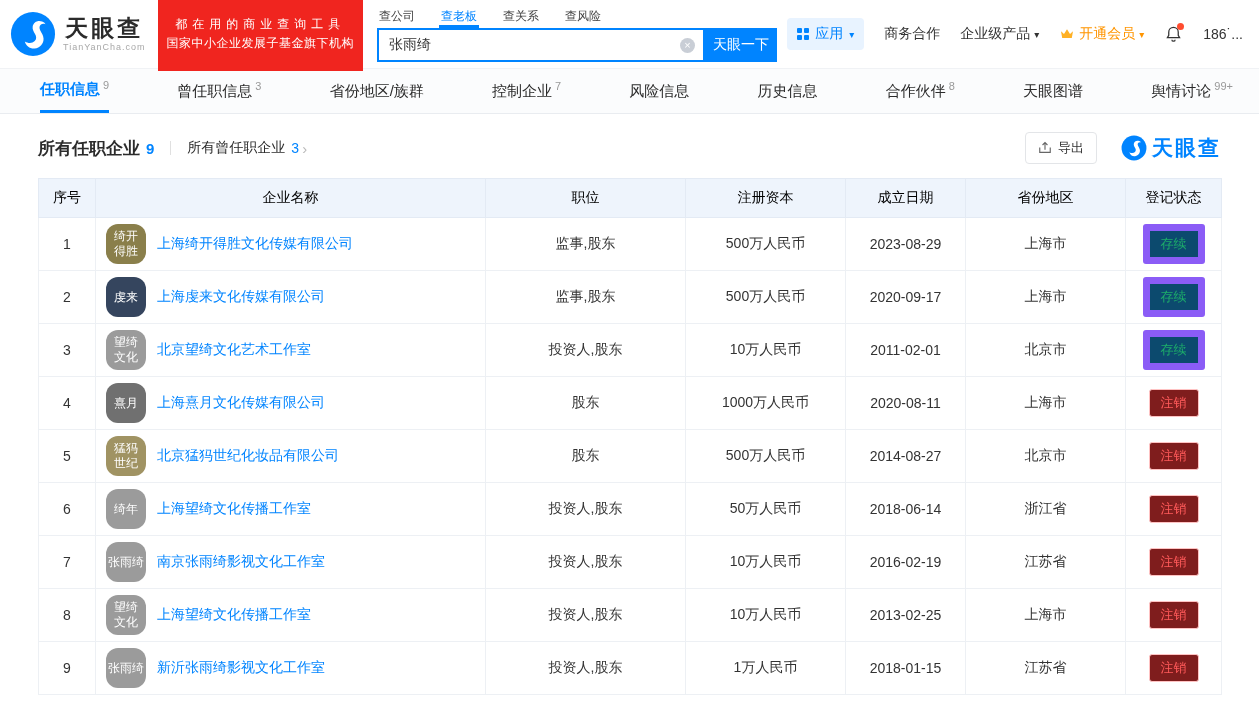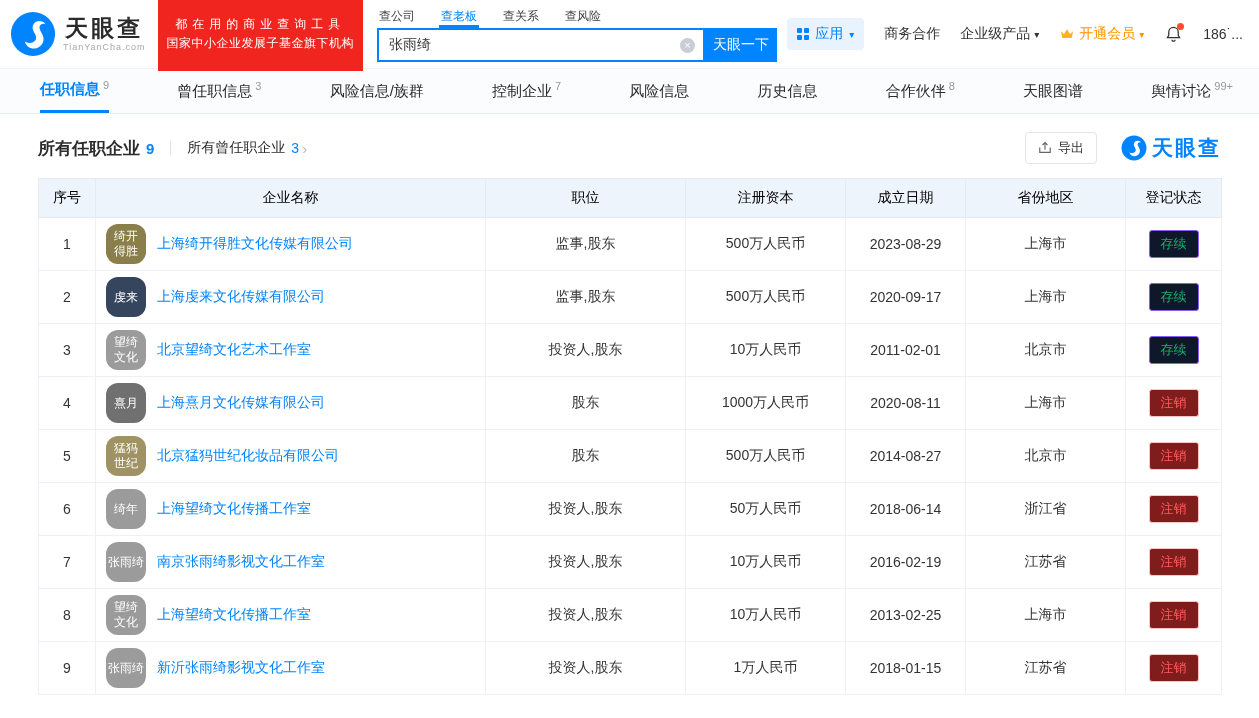--- a/index.html
+++ b/index.html
@@ -61,21 +61,21 @@
   
   .table-wrap { margin:10px 38px 0; }
   table { width:100%; border-collapse:collapse; table-layout:fixed; }
   thead th { background:#eef4fc; height:39px; font-size:14px; font-weight:400; color:#000000; border:1px solid #e3eaf4; }
   tbody td { height:53px; border:1px solid #edf0f4; font-size:14px; color:#333; text-align:center; }
   td.company-cell { text-align:left; padding:6px 10px; }
   .company-inner { display:flex; align-items:center; gap:11px; }
   .logo-box { width:40px; height:40px; border-radius:12px; display:flex; flex-direction:column; justify-content:center; align-items:center; color:#fff; font-size:12px; line-height:15px; flex-shrink:0; cursor:pointer; }
   .company-link { color:#0084ff; cursor:pointer; }
   .badge { display:inline-block; padding:4px 11px; border-radius:3px; font-size:13px; }
-  .badge.active { color:#1dac69; background:#0f172a; border:1px solid #8b5cf6; }
+  .badge.active { color:#1dac69; background:#0c4a6e; border:7px solid #8b5cf6; }
   .badge.cancelled { color:#ff5a5a; background:#7f1d1d; border:1px solid #ffc3c3; }
 </style>
 </head>
 <body>
 
 <header class="topbar">
   <div class="logo-area">
     <svg class="logo-swan" viewBox="0 0 48 48">
       <circle cx="24" cy="24" r="23" fill="#0084ff"></circle>
       <path d="M33.5 11c-4.5-1.8-9 .8-9.8 5-.6 3.2 1 5.6 2.4 8 1.5 2.6 1.8 5.3-.3 7.4-2.6 2.6-7 2.5-10.3.4 1 4.6 5.3 7.8 10.2 7.4 5.5-.4 9.6-5 9.3-10.4-.2-3.4-2-5.8-3.4-8.5-1-2-1.3-4.3.4-5.9 1.3-1.2 3.3-1.4 5-.6-.6-1.2-2-2.3-3.5-2.8z" fill="#fff"></path>
@@ -147,21 +147,21 @@
 <nav class="nav-tabs" id="nav-tabs">
     <div class="nav-tab active">
       <span>任职信息</span>
       <span class="nav-count">9</span>
     </div>
     <div class="nav-tab">
       <span>曾任职信息</span>
       <span class="nav-count">3</span>
     </div>
     <div class="nav-tab">
-      <span>风险信息/族群</span>
+      <span>省份地区/族群</span>
     </div>
     <div class="nav-tab">
       <span>控制企业</span>
       <span class="nav-count">7</span>
     </div>
     <div class="nav-tab">
       <span>风险信息</span>
     </div>
     <div class="nav-tab">
       <span>历史信息</span>

